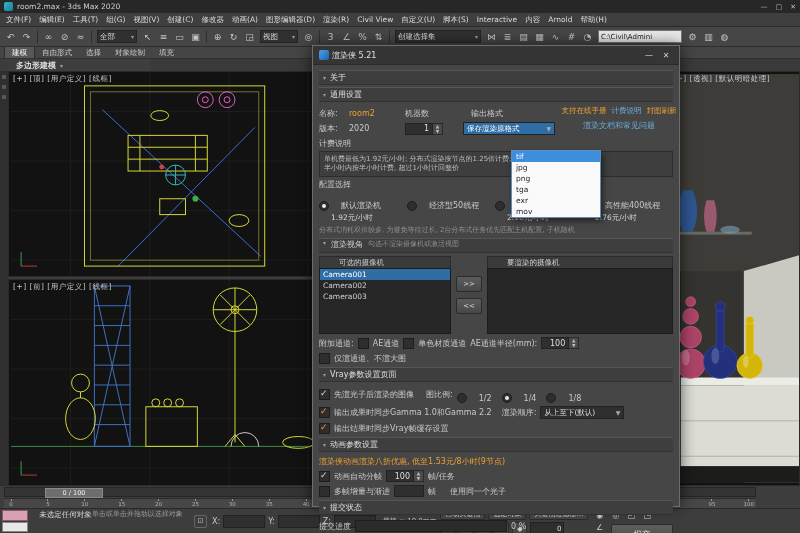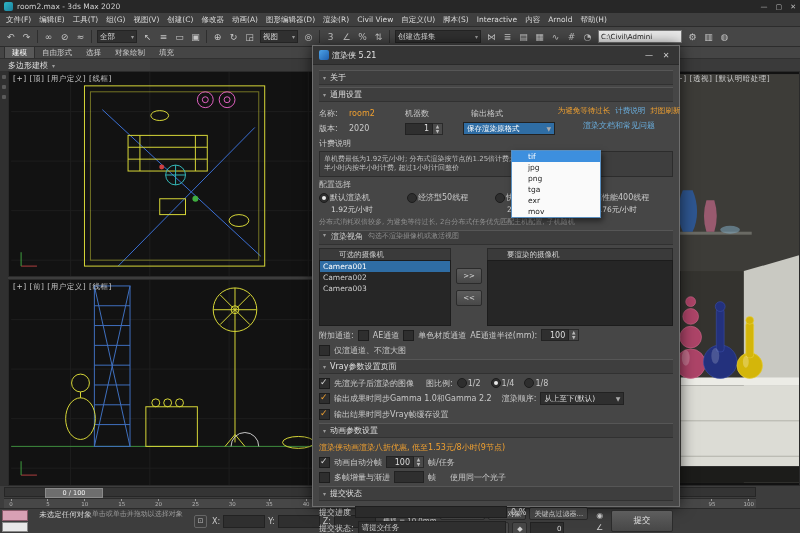--- a/index.html
+++ b/index.html
@@ -24,22 +24,22 @@
   .tb-combo{height:13px;background:#303030;border:1px solid #242424;display:flex;align-items:center;
             justify-content:space-between;padding:0 2px;box-sizing:border-box;margin:0 2px;}
   .tb-combo-text{font-size:7.5px;color:#ddd;white-space:nowrap;overflow:hidden;}
   .tb-combo-arrow{font-size:6px;color:#999;}
   .tb-field{height:13px;background:#e9e9e9;border:1px solid #777;color:#222;font-size:7px;
             display:flex;align-items:center;padding:0 2px;box-sizing:border-box;margin:0 2px;white-space:nowrap;overflow:hidden;}
   .ribbon-tabs{position:absolute;left:0;top:47px;width:800px;height:12px;background:#454545;
                border-bottom:1px solid #303030;display:flex;align-items:flex-end;padding-left:4px;box-sizing:border-box;}
   .ribbon-tab{padding:0 7px;font-size:7.5px;color:#ccc;height:11px;line-height:11px;}
   .ribbon-tab.active{background:#585858;color:#fff;border:1px solid #2e2e2e;border-bottom:none;}
-  .ribbon-panel{position:absolute;left:0;top:59px;width:150px;height:12px;background:#3e3e3e;
-                display:flex;align-items:center;gap:4px;padding-left:8px;box-sizing:border-box;color:#ddd;}
+  .ribbon-panel{position:absolute;left:8px;top:59px;width:150px;height:12px;background:#3e3e3e;
+                display:flex;align-items:center;gap:4px;padding-left:8px;box-sizing:border-box;color:#ddd;font-weight:bold;}
   .ribbon-filler{position:absolute;left:150px;top:59px;width:650px;height:12px;background:#3a3a3a;}
   
   .left-strip{position:absolute;left:0;top:71px;width:8px;height:415px;background:#303030;
               display:flex;flex-direction:column;align-items:center;gap:6px;padding-top:4px;box-sizing:border-box;}
   .strip-dot{width:4px;height:4px;background:#5a5a5a;border-radius:1px;}
   .vp{position:absolute;background:#121212;overflow:hidden;}
   .vp-top{left:8px;top:71px;width:658px;height:206px;border:1px solid #2a2a2a;box-sizing:border-box;}
   .vp-front{left:8px;top:279px;width:658px;height:207px;border:1px solid #2a2a2a;box-sizing:border-box;}
   .vp-persp{left:668px;top:71px;width:132px;height:415px;border:1px solid #2a2a2a;box-sizing:border-box;}
   .vp svg{position:absolute;left:0;top:0;width:100%;height:100%;}
@@ -72,21 +72,21 @@
   .spin-arrows{width:9px;display:flex;flex-direction:column;background:#4a4a4a;border:1px solid #2a2a2a;border-left:none;}
   .spin-arrows span{flex:1;font-size:4.5px;color:#bbb;text-align:center;line-height:5px;}
   .combo{background:#2f2f2f;border:1px solid #222;height:13px;display:flex;align-items:center;
          justify-content:space-between;padding:0 3px;color:#ddd;font-size:7.5px;box-sizing:border-box;}
   .combo.sel-blue{background:#2f6da4;color:#fff;}
   .combo .arr{font-size:6px;color:#aaa;margin-left:3px;}
   .billing-box{border:1px solid #2c2c2c;background:#3e3e3e;padding:3px 4px;color:#bdbdbd;
                font-size:7px;line-height:9px;margin:2px 0;}
   .configs{display:flex;margin:2px 0;}
   .cfg-col{width:88px;display:flex;flex-direction:column;gap:2px;}
-  .cfg-line{display:flex;align-items:center;gap:1px;}
+  .cfg-line{display:flex;align-items:center;gap:12px;margin-top:8px;}
   .cfg-price{padding-left:12px;color:#d8d8d8;font-size:7.5px;}
   .radio{width:8px;height:8px;border-radius:50%;background:#2e2e2e;border:1px solid #1d1d1d;position:relative;flex:none;}
   .radio.on::after{content:"";position:absolute;left:2px;top:2px;width:4px;height:4px;border-radius:50%;background:#e8e8e8;}
   .chk{width:9px;height:9px;background:#2e2e2e;border:1px solid #1d1d1d;position:relative;flex:none;}
   .chk.on::after{content:"✓";position:absolute;left:0px;top:-2px;font-size:9px;color:#d8d8d8;}
   .chk.ochk.on::after{color:#f0a030;}
   .cam-header{height:13px;background:#3e3e3e;border-top:1px solid #565656;border-bottom:1px solid #313131;
               display:flex;align-items:flex-start;gap:5px;padding:0 4px;margin:3px 0;}
   .cam-note{color:#8f8f8f;font-size:7px;}
   .lists{display:flex;gap:5px;align-items:stretch;margin:2px 0;}
@@ -102,21 +102,21 @@
   .progress{width:150px;height:10px;background:#2b2b2b;border:1px solid #1e1e1e;position:relative;}
   .progress-fill{height:100%;background:#3f7fbf;width:0%;}
   .submit-wrap{display:flex;gap:8px;align-items:center;}
   .submit-left{flex:1;}
   .submit-btn{width:62px;height:22px;background:linear-gradient(#5e5e5e,#474747);border:1px solid #2b2b2b;
               color:#e6e6e6;font-size:8.5px;border-radius:2px;font-family:inherit;}
   .status-field{background:#2f2f2f;border:1px solid #222;height:12px;min-width:140px;display:flex;
                 align-items:center;padding:0 3px;color:#cfcfcf;font-size:7.5px;}
   .dropdown-list{position:absolute;left:198px;top:104px;width:88px;background:#f2f2f2;
                  border:1px solid #5a8fc0;z-index:60;box-shadow:2px 3px 6px rgba(0,0,0,.5);}
-  .dd-item{height:11px;line-height:11px;padding-left:16px;font-size:7.5px;color:#1e1e1e;background:#fafafa;}
+  .dd-item{height:11px;line-height:11px;padding-left:4px;font-size:7.5px;color:#1e1e1e;background:#fafafa;}
   .dd-item:first-child{background:#3d8fde;color:#fff;}
   
   .timeline{position:absolute;left:0;top:486px;width:800px;height:22px;background:#3d3d3d;}
   .tl-slider{position:absolute;left:4px;top:1px;width:752px;height:10px;background:#343434;
              border:1px solid #262626;box-sizing:border-box;}
   .tl-handle{position:absolute;left:40px;top:0;width:56px;height:8px;background:#6e6e6e;border:1px solid #8a8a8a;
              color:#f0f0f0;font-size:6.5px;display:flex;align-items:center;justify-content:center;}
   .tl-ruler{position:absolute;left:4px;top:12px;width:752px;height:10px;background:#474747;
             border-top:1px solid #2b2b2b;display:flex;justify-content:space-between;padding:0 2px;box-sizing:border-box;}
   .tick{display:flex;flex-direction:column;align-items:center;width:10px;}
@@ -424,21 +424,21 @@
                 </span>
             </span>
             <span class="combo sel-blue" style="width:92px">
               <span>保存渲染原格式</span>
               <span class="arr">▼</span>
             </span>
           </div>
         </div>
         <div class="gen-links">
           <span class="l1">
-            <span class="orange">为避免等待过长</span>
+            <span class="orange">支持在线手册</span>
             <span class="blue-link">计费说明</span>
             <span class="orange">封图刷新</span>
           </span>
           <span class="blue-link">渲染文档和常见问题</span>
         </div>
       </div>
 
       <div class="lbl">计费说明</div>
       <div class="billing-box">
         <div>单机费最低为1.92元/小时; 分布式渲染按节点的1.25倍计费; 仅测试是0.3元/小时起,</div>

